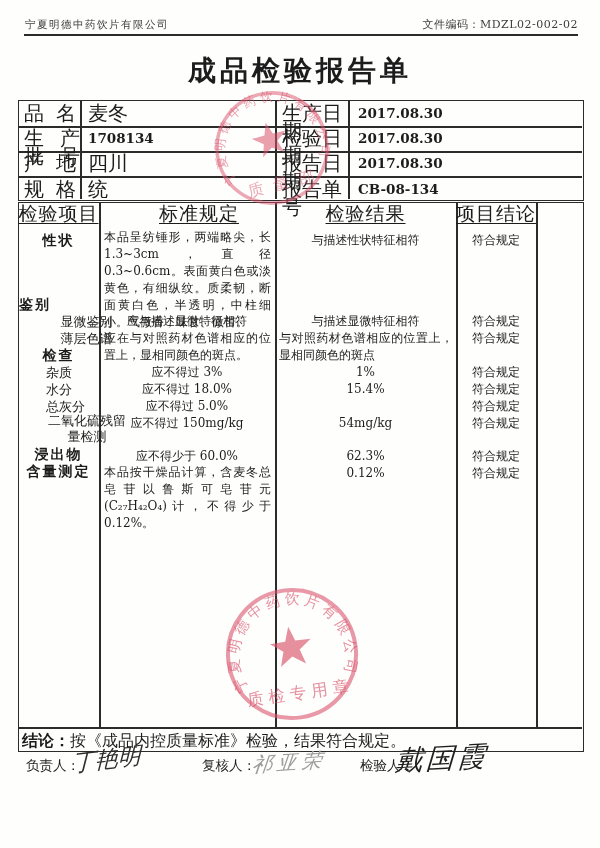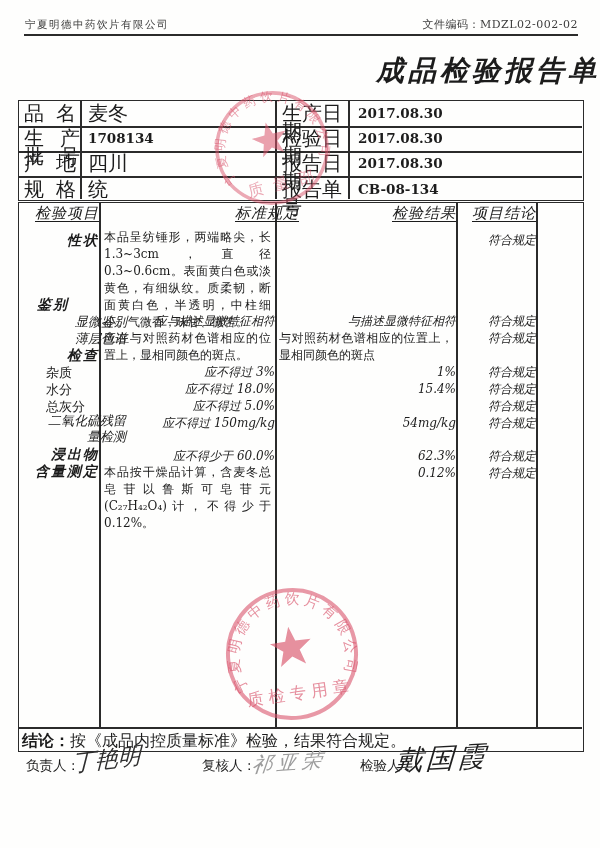--- a/index.html
+++ b/index.html
@@ -2,29 +2,29 @@
 <html><head>
 <meta charset="utf-8">
 <style>
   html,body{margin:0;padding:0;background:#ffffff;}
   .sheet{position:relative;width:600px;height:848px;background:#fefefd;overflow:hidden;
          font-family:"DejaVu Serif","Liberation Serif",serif;color:#1c1c1c;}
   .t{position:absolute;white-space:pre-wrap;line-height:17px;font-size:12px;}
   .hline{position:absolute;height:1.5px;background:#2b2b2b;}
   .vline{position:absolute;width:1.5px;background:#2b2b2b;}
   .box{position:absolute;border:1.5px solid #2b2b2b;}
-  .c{text-align:right;font-style:italic;}
+  .c{text-align:center;}
   .r{text-align:left;}
   .j{text-align:justify;}
   .jl{text-align:justify;text-align-last:justify;}
   .b{font-weight:bold;}
   .u{text-decoration:underline;text-underline-offset:3px;}
   .lab{font-size:20px;line-height:18px;}
   .val{font-size:13.5px;line-height:18px;font-weight:bold;}
-  .hdr{font-size:15px;letter-spacing:1px;}
+  .hdr{font-size:19px;letter-spacing:1px;}
   .item{font-size:13px;margin-left:28px;}
   .sec{font-size:14px;font-weight:bold;letter-spacing:2px;}
   .stamp{position:absolute;pointer-events:none;}
   .sig{position:absolute;font-style:italic;white-space:nowrap;
        font-family:"DejaVu Serif",serif;}
 </style>
 </head>
 <body>
 
 <div class="sheet">
@@ -70,20 +70,21 @@
   <div class="vline" style="left:536px;top:203px;height:524px"></div>
   <div class="hline" style="left:19px;top:727px;width:563px"></div>
 
   <div class="t hdr c" style="left:18px;top:205px;width:81px"><span class="u">检验项目</span></div>
   <div class="t hdr c" style="left:99px;top:205px;width:200px"><span class="u">标准规定</span></div>
   <div class="t hdr c" style="left:275px;top:205px;width:181px"><span class="u">检验结果</span></div>
   <div class="t hdr c" style="left:456px;top:205px;width:80px"><span class="u">项目结论</span></div>
 
   <div class="t sec c" style="left:18px;top:232px;width:81px">性状</div>
   <div class="t j" style="left:104px;top:229px;width:167px">本品呈纺锤形，两端略尖，长 1.3~3cm，直径 0.3~0.6cm。表面黄白色或淡黄色，有细纵纹。质柔韧，断面黄白色，半透明，中柱细小。气微香，味甘、微苦。</div>
+  <div class="t c" style="left:275px;top:232px;width:181px">与描述性状特征相符</div>
   <div class="t c" style="left:456px;top:232px;width:80px">符合规定</div>
 
   <div class="t sec c" style="left:1px;top:296px;width:68px">鉴别</div>
 
   <div class="t item c" style="left:18px;top:313px;width:81px">显微鉴别</div>
   <div class="t c" style="left:99px;top:313px;width:176px">应与描述显微特征相符</div>
   <div class="t c" style="left:275px;top:313px;width:181px">与描述显微特征相符</div>
   <div class="t c" style="left:456px;top:313px;width:80px">符合规定</div>
 
   <div class="t item c" style="left:18px;top:330px;width:81px">薄层色谱</div>

